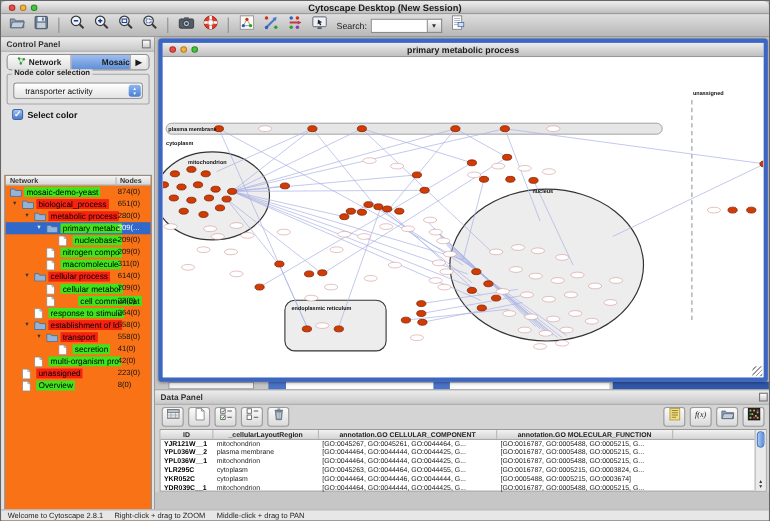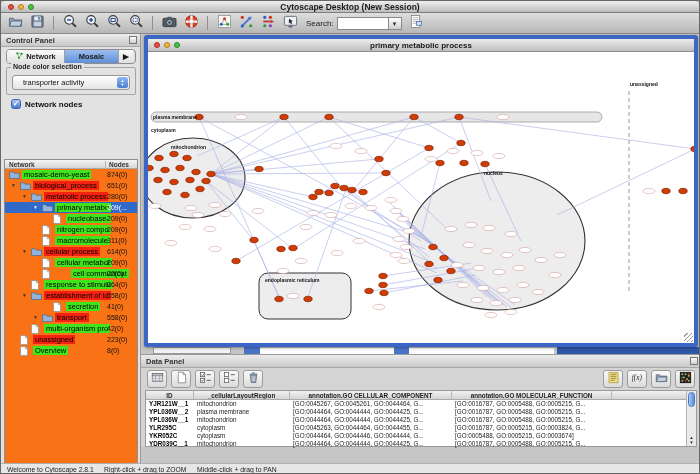--- a/index.html
+++ b/index.html
@@ -248,40 +248,40 @@
     <div class="cptabs" id="cp-tabs">
         <span class="seg" style="width:58px;flex:0 0 58px;">
           <span><svg viewBox="0 0 16 16">
               <circle cx="4" cy="4" r="2" fill="#2fae2f"></circle>
               <circle cx="12" cy="5" r="2" fill="#2fae2f"></circle>
               <circle cx="7" cy="12" r="2" fill="#2fae2f"></circle>
               <path d="M4 4l8 1-5 7z" fill="none" stroke="#2f7a2f" stroke-width=".9"></path>
             </svg></span>
           <span>Network</span>
         </span>
-        <span class="seg sel" style="width:54px;flex:0 0 54px;">
+        <span class="seg sel" style="width:54px;flex:0 0 54px;justify-content:flex-end;">
           <span>Mosaic</span>
         </span>
         <span class="seg" style="width:14px;flex:0 0 14px;">
           <span>▶</span>
         </span>
       </div>
     <div class="groupbox">
       <span class="legend">Node color selection</span>
       <div class="combo">
         <span>transporter activity</span>
         <span class="combostep">
             <i>▲</i>
             <i>▼</i>
           </span>
       </div>
     </div>
     <div class="chkrow">
       <span class="chk">✓</span>
-      <span class="chklbl">Network nodes</span>
+      <span class="chklbl">Select color</span>
     </div>
     <div class="treebox">
       <div class="thead">
         <span class="th1">Network</span>
         <span class="th2">Nodes</span>
       </div>
       <div id="tree-rows">
           <div class="trow">
             <span class="ticon" style="left:4px">
               <svg viewBox="0 0 12 10" width="11" height="9">
@@ -395,38 +395,38 @@
             <span class="texp" style="left:17px">▼</span>
             <span class="ticon" style="left:26px">
               <svg viewBox="0 0 12 10" width="11" height="9">
                 <path d="M.5 2h4l1 1.5h6V9.5H.5z" fill="#93b3da" stroke="#44688f" stroke-width=".8"></path>
               </svg>
             </span>
             <span class="tlabel red" style="left:39px">establishment of lo</span>
             <span class="tcount">558(0)</span>
           </div>
           <div class="trow">
-            <span class="ticon" style="left:48px">
-              <svg viewBox="0 0 9 11" width="8" height="10">
-                <path d="M.5.5h5.5L8.5 3v7.5H.5z" fill="#fff" stroke="#8a8a8a" stroke-width=".8"></path>
-                <path d="M6 .5V3h2.5" fill="none" stroke="#8a8a8a" stroke-width=".7"></path>
-              </svg>
-            </span>
-            <span class="tlabel green" style="left:61px">secretion</span>
-            <span class="tcount">41(0)</span>
-          </div>
-          <div class="trow">
             <span class="texp" style="left:28px">▼</span>
             <span class="ticon" style="left:37px">
               <svg viewBox="0 0 12 10" width="11" height="9">
                 <path d="M.5 2h4l1 1.5h6V9.5H.5z" fill="#93b3da" stroke="#44688f" stroke-width=".8"></path>
               </svg>
             </span>
             <span class="tlabel red" style="left:50px">transport</span>
             <span class="tcount">558(0)</span>
+          </div>
+          <div class="trow">
+            <span class="ticon" style="left:48px">
+              <svg viewBox="0 0 9 11" width="8" height="10">
+                <path d="M.5.5h5.5L8.5 3v7.5H.5z" fill="#fff" stroke="#8a8a8a" stroke-width=".8"></path>
+                <path d="M6 .5V3h2.5" fill="none" stroke="#8a8a8a" stroke-width=".7"></path>
+              </svg>
+            </span>
+            <span class="tlabel green" style="left:61px">secretion</span>
+            <span class="tcount">41(0)</span>
           </div>
           <div class="trow">
             <span class="ticon" style="left:26px">
               <svg viewBox="0 0 9 11" width="8" height="10">
                 <path d="M.5.5h5.5L8.5 3v7.5H.5z" fill="#fff" stroke="#8a8a8a" stroke-width=".8"></path>
                 <path d="M6 .5V3h2.5" fill="none" stroke="#8a8a8a" stroke-width=".7"></path>
               </svg>
             </span>
             <span class="tlabel green" style="left:39px">multi-organism pro</span>
             <span class="tcount">42(0)</span>

